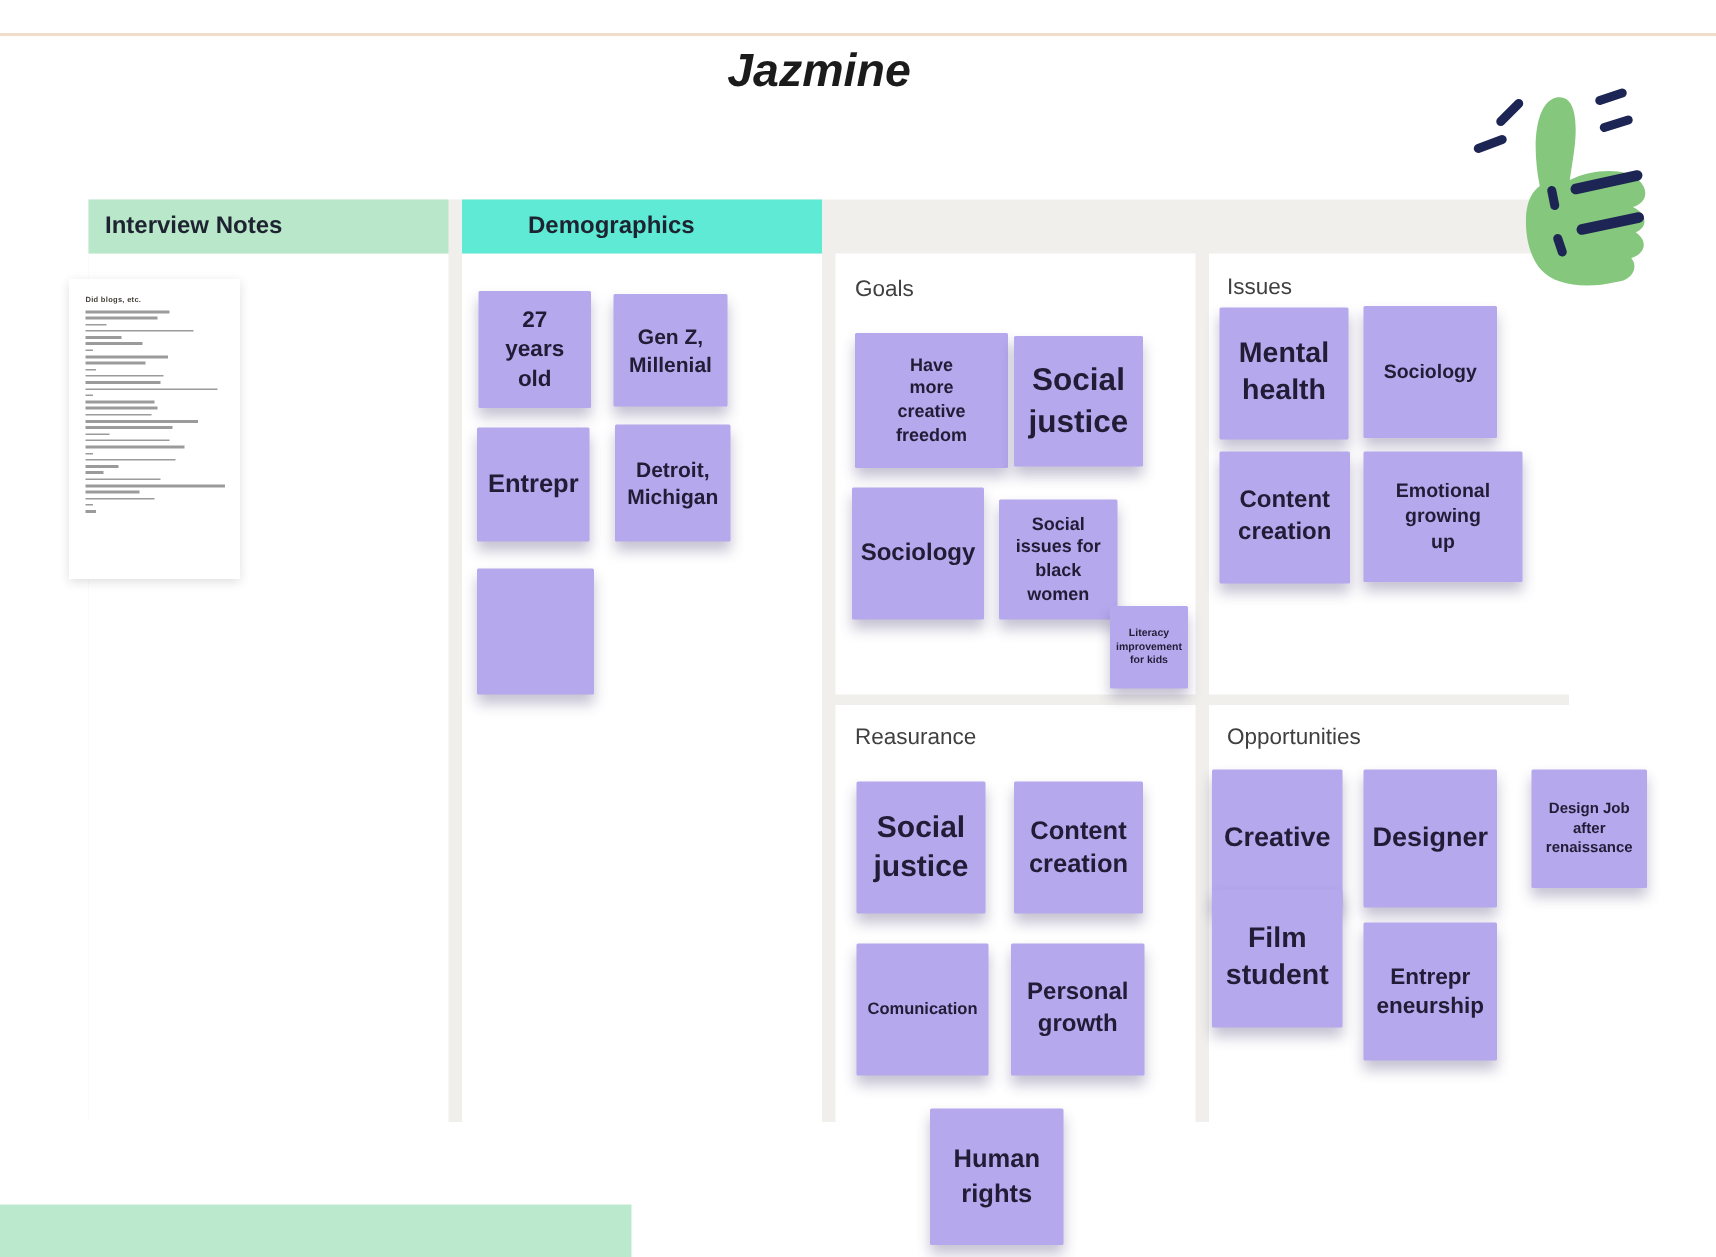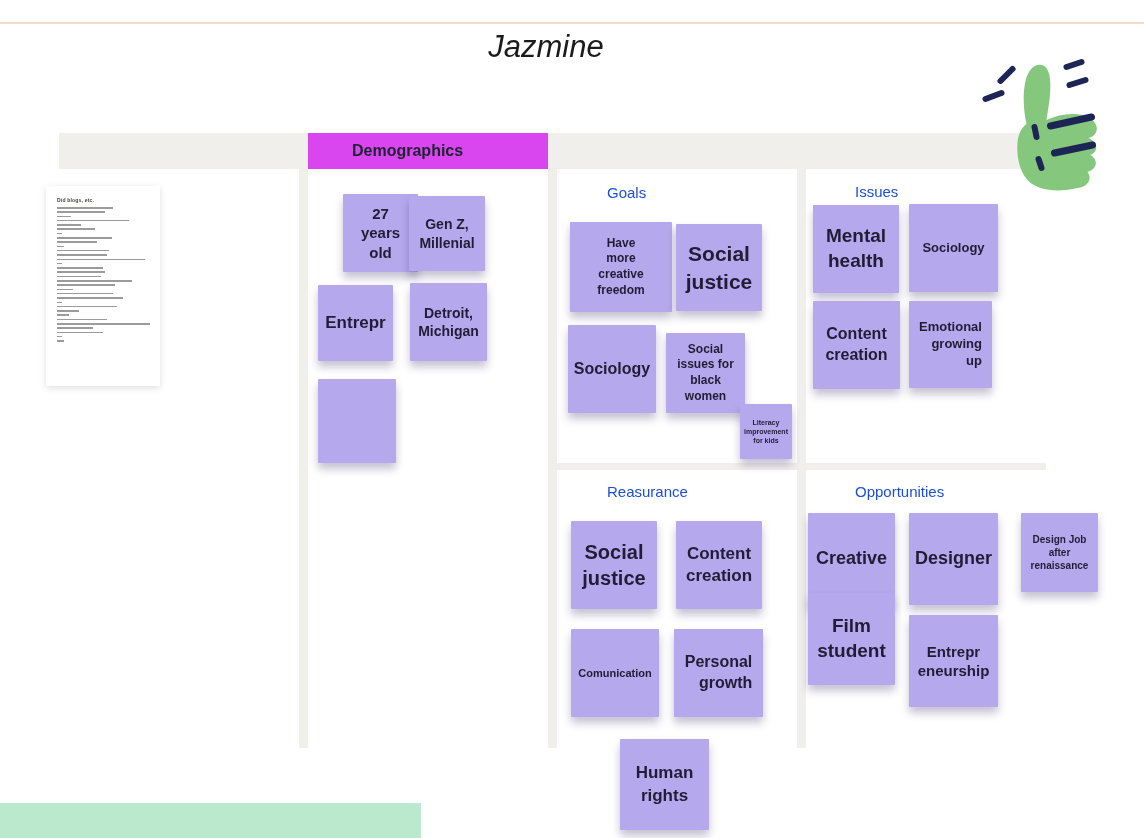--- a/index.html
+++ b/index.html
@@ -4,26 +4,26 @@
 <style>
   html,body{margin:0;padding:0;}
   body{
     width:1144px;height:838px;position:relative;overflow:hidden;
     background:#ffffff;
     font-family:"Liberation Sans", sans-serif;
   }
   .topline{position:absolute;left:0;top:22px;width:1144px;height:2px;background:#f2dcca;}
   .title-wrap{position:absolute;left:396px;top:28px;width:300px;text-align:center;color:#1b1b1b;}
   .title-1{font-size:31px;font-weight:700;line-height:1.25;}
-  .title-2{font-size:31px;font-weight:400;font-style:italic;line-height:1.25;}
+  .title-2{font-size:31px;font-weight:700;font-style:italic;line-height:1.25;}
   .board{position:absolute;left:59px;top:133px;width:987px;height:615px;background:#f1efec;}
   .hdr{position:absolute;top:0;height:36px;width:240px;display:flex;align-items:center;
        padding:0 11px;box-sizing:border-box;font-size:16px;font-weight:700;color:#1d2330;}
   .panel{position:absolute;background:#ffffff;}
-  .plabel{position:absolute;font-size:15px;color:#1d4ed8;z-index:2;margin-left:37px;}
+  .plabel{position:absolute;font-size:15px;color:#404040;z-index:2;}
   .note{
     position:absolute;background:#b6a8ec;border-radius:1px;
     box-shadow:0 6px 9px rgba(45,35,95,.28);
     display:flex;align-items:center;justify-content:center;text-align:center;
     font-weight:700;color:#211d36;white-space:pre-line;line-height:1.3;z-index:3;
   }
   .notecard{
     position:absolute;left:46px;top:186px;width:114px;height:200px;background:#ffffff;
     box-shadow:0 2px 7px rgba(0,0,0,.13);z-index:2;box-sizing:border-box;
     padding:11px 0 0 11px;
@@ -44,21 +44,22 @@
 
 <div class="board">
 
   <div class="panel" style="left:0;top:36px;width:240px;height:579px;"></div>
   <div class="panel" style="left:249px;top:36px;width:240px;height:579px;"></div>
   <div class="panel" style="left:498px;top:36px;width:240px;height:294px;"></div>
   <div class="panel" style="left:498px;top:337px;width:240px;height:278px;"></div>
   <div class="panel" style="left:747px;top:36px;width:240px;height:294px;"></div>
   <div class="panel" style="left:747px;top:337px;width:240px;height:278px;"></div>
 
-  <div class="hdr" style="left:249px;background:#d946ef;padding-left:44px;">Demographics</div>
+  <div class="hdr" style="left:0;background:#b9e7c9;">Interview Notes</div>
+  <div class="hdr" style="left:249px;background:#5eead4;padding-left:44px;">Demographics</div>
 </div>
 
 <div class="plabel" style="left:570px;top:184px;">Goals</div>
 <div class="plabel" style="left:570px;top:483px;">Reasurance</div>
 <div class="plabel" style="left:818px;top:183px;">Issues</div>
 <div class="plabel" style="left:818px;top:483px;">Opportunities</div>
 
 <div class="notecard">
   <div class="ntitle">Did blogs, etc.</div>
   <div>
@@ -90,21 +91,21 @@
       <div class="nline" style="width: 12px;"></div>
       <div class="nline" style="width: 50px;"></div>
       <div class="nline" style="width: 93px;"></div>
       <div class="nline" style="width: 36px;"></div>
       <div class="nline" style="width: 46px;"></div>
       <div class="nline" style="width: 5px;"></div>
       <div class="nline" style="width: 7px;"></div>
     </div>
 </div>
 
-<div class="note" style="left:319px;top:194px;width:75px;height:78px;font-size:15px;margin-left:24px;">27
+<div class="note" style="left:319px;top:194px;width:75px;height:78px;font-size:15px;">27
 years
 old</div>
 <div class="note" style="left:409px;top:196px;width:76px;height:75px;font-size:14px;">Gen Z,
 Millenial</div>
 <div class="note" style="left:318px;top:285px;width:75px;height:76px;font-size:17px;">Entrepr</div>
 <div class="note" style="left:410px;top:283px;width:77px;height:78px;font-size:14px;">Detroit,
 Michigan</div>
 <div class="note" style="left:318px;top:379px;width:78px;height:84px;font-size:14px;"></div>
 
 <div class="note" style="left:570px;top:222px;width:102px;height:90px;font-size:12px;">Have
@@ -120,29 +121,29 @@
 women</div>
 <div class="note" style="left:740px;top:404px;width:52px;height:55px;font-size:7px;">Literacy
 improvement
 for kids</div>
 
 <div class="note" style="left:571px;top:521px;width:86px;height:88px;font-size:20px;">Social
 justice</div>
 <div class="note" style="left:676px;top:521px;width:86px;height:88px;font-size:17px;">Content
 creation</div>
 <div class="note" style="left:571px;top:629px;width:88px;height:88px;font-size:11px;">Comunication</div>
-<div class="note" style="left:674px;top:629px;width:89px;height:88px;font-size:16px;text-align:right;">Personal
+<div class="note" style="left:674px;top:629px;width:89px;height:88px;font-size:16px;">Personal
 growth</div>
 
 <div class="note" style="left:813px;top:205px;width:86px;height:88px;font-size:19px;">Mental
 health</div>
 <div class="note" style="left:909px;top:204px;width:89px;height:88px;font-size:13px;">Sociology</div>
 <div class="note" style="left:813px;top:301px;width:87px;height:88px;font-size:16px;">Content
 creation</div>
-<div class="note" style="left:909px;top:301px;width:83px;height:87px;font-size:13px;text-align:right;">Emotional
+<div class="note" style="left:909px;top:301px;width:106px;height:87px;font-size:13px;">Emotional
 growing
 up</div>
 
 <div class="note" style="left:808px;top:513px;width:87px;height:92px;font-size:18px;">Creative</div>
 <div class="note" style="left:909px;top:513px;width:89px;height:92px;font-size:18px;">Designer</div>
 <div class="note" style="left:1021px;top:513px;width:77px;height:79px;font-size:10px;">Design Job
 after
 renaissance</div>
 <div class="note" style="left:808px;top:593px;width:87px;height:92px;font-size:19px;">Film
 student</div>

